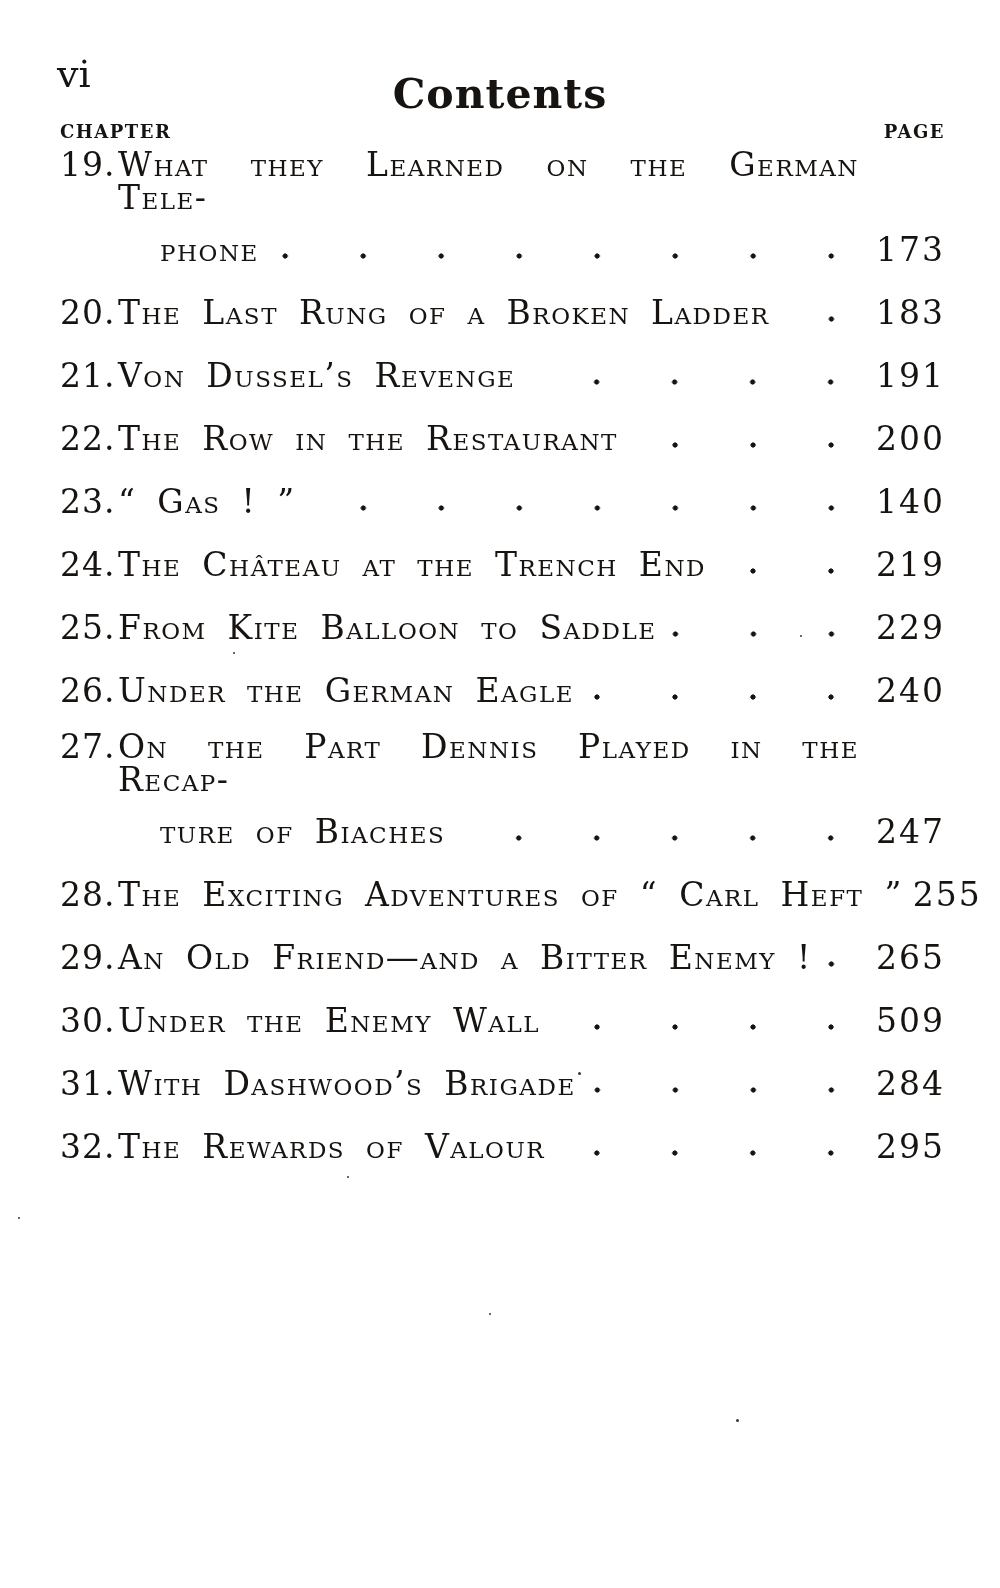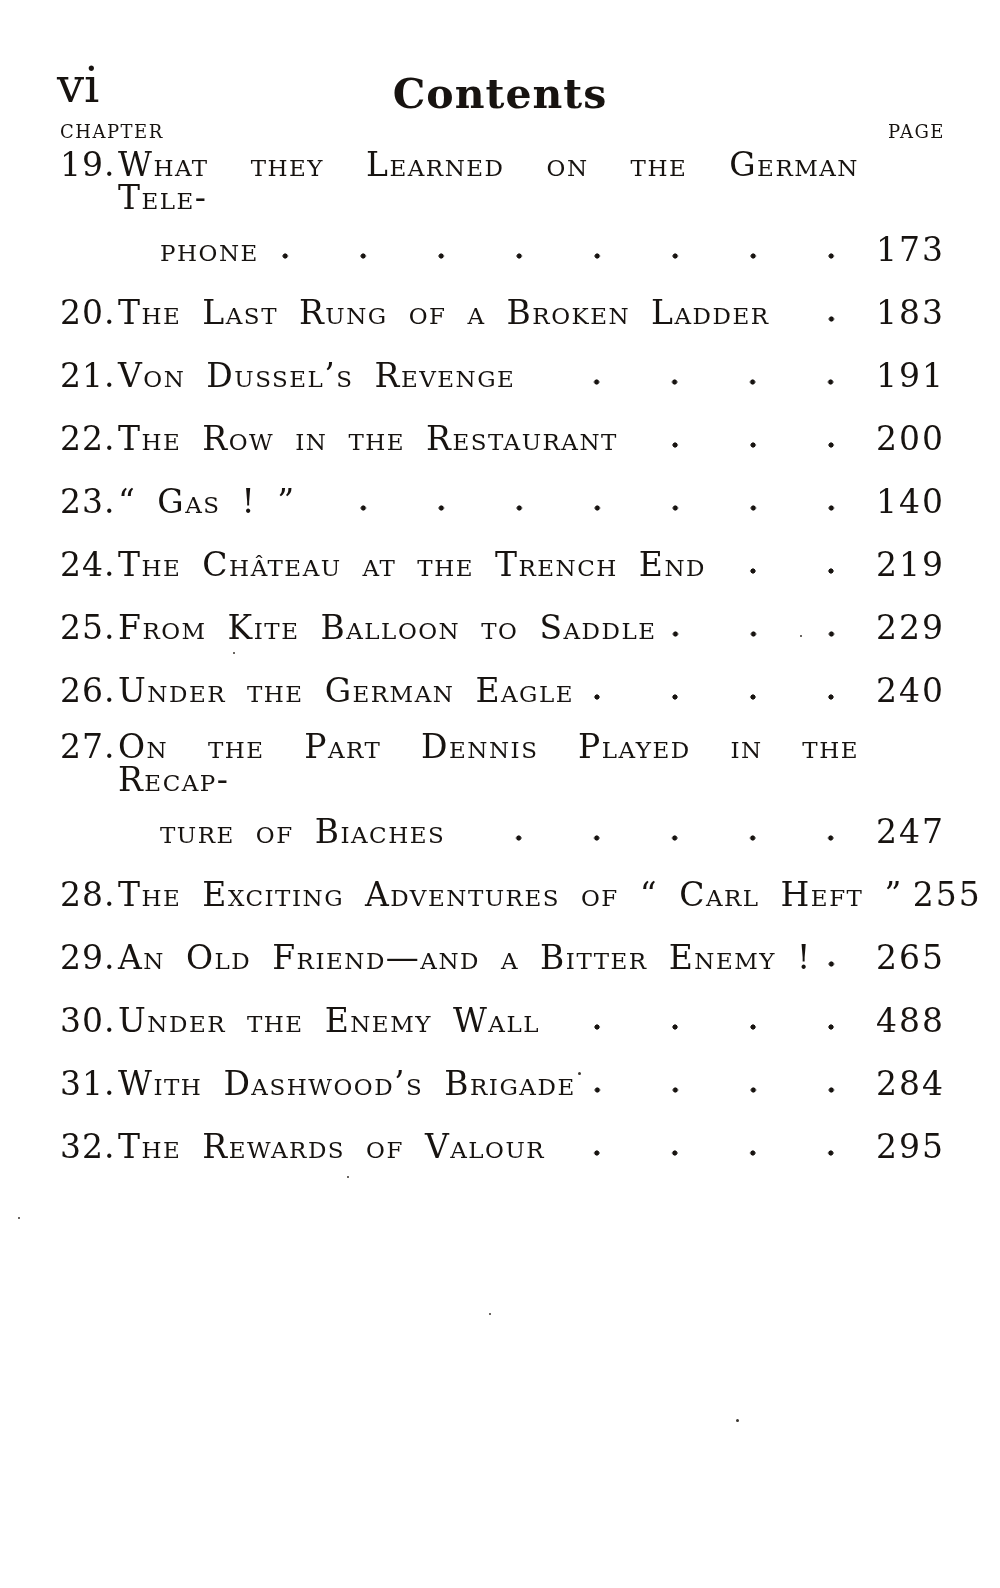--- a/index.html
+++ b/index.html
@@ -9,34 +9,34 @@
   html, body { margin: 0; padding: 0; }
   body {
     width: 1000px; height: 1588px;
     background: var(--paper);
     position: relative;
     overflow: hidden;
     font-family: "DejaVu Serif", "Liberation Serif", serif;
     color: var(--ink);
   }
   .folio {
-    position: absolute; left: 57px; top: 66px;
-    font-size: 48px; line-height: 38px;
+    position: absolute; left: 57px; top: 55px;
+    font-size: 38px; line-height: 38px;
   }
   .book-title {
     position: absolute; top: 56px; left: 0; right: 0;
     text-align: center;
     font-size: 41px; line-height: 44px;
     font-weight: 700; letter-spacing: 1px;
   }
   .labels-row {
     position: absolute; top: 123px; left: 60px; right: 55px;
     display: flex; justify-content: space-between;
     font-size: 18px; line-height: 18px;
-    font-weight: 400; letter-spacing: 1.5px;
+    font-weight: 700; letter-spacing: 1.5px;
   }
   .toc {
     position: absolute; top: 148px; left: 60px; right: 55px;
   }
   .entry { margin-bottom: 23px; font-size: 33px; line-height: 33px; }
   .line { display: flex; align-items: baseline; }
   .num {
     flex: 0 0 58px;
     letter-spacing: 1px;
     font-weight: 500;
@@ -187,21 +187,21 @@
         <span class="title-text">An Old Friend—and a Bitter Enemy !</span>
         <span class="leader"></span>
         <span class="pagenum">265</span>
       </div>
     </div>
     <div class="entry">
       <div class="line">
         <span class="num">30.</span>
         <span class="title-text">Under the Enemy Wall</span>
         <span class="leader"></span>
-        <span class="pagenum">488</span>
+        <span class="pagenum">509</span>
       </div>
     </div>
     <div class="entry">
       <div class="line">
         <span class="num">31.</span>
         <span class="title-text">With Dashwood’s Brigade</span>
         <span class="leader"></span>
         <span class="pagenum">284</span>
       </div>
     </div>

